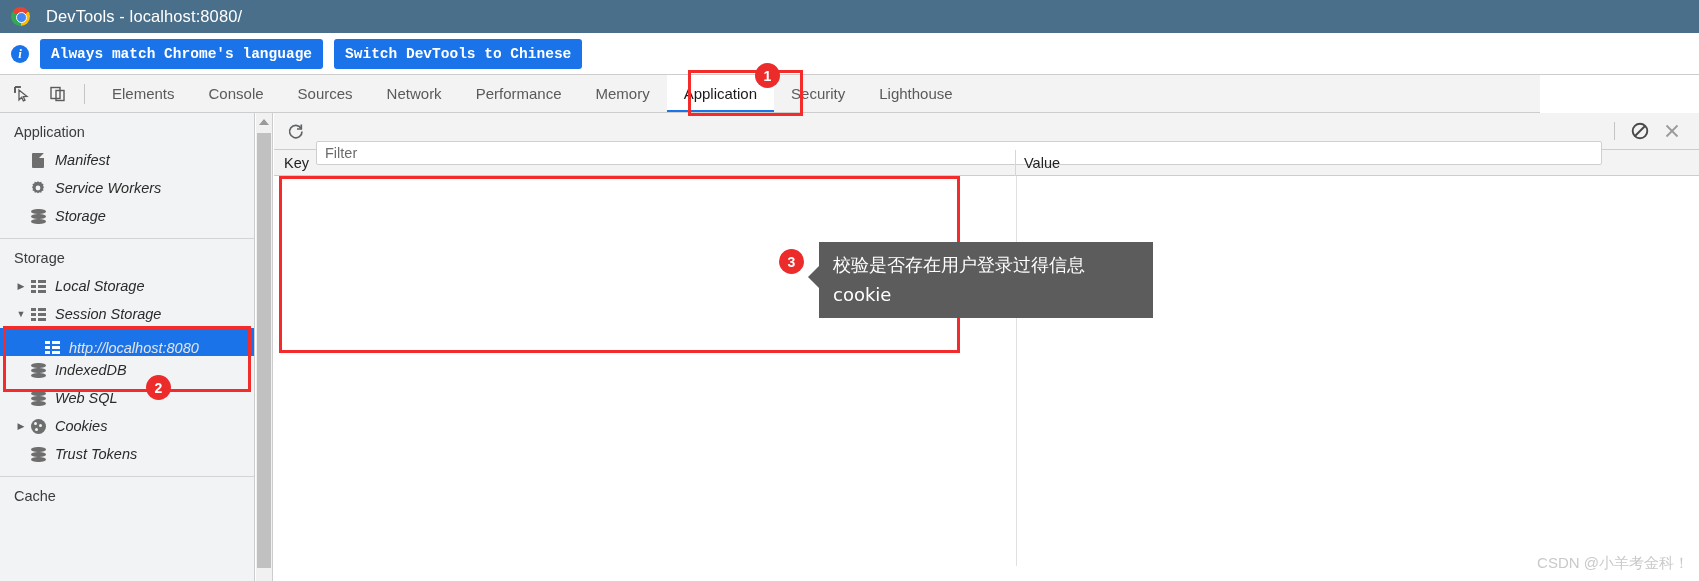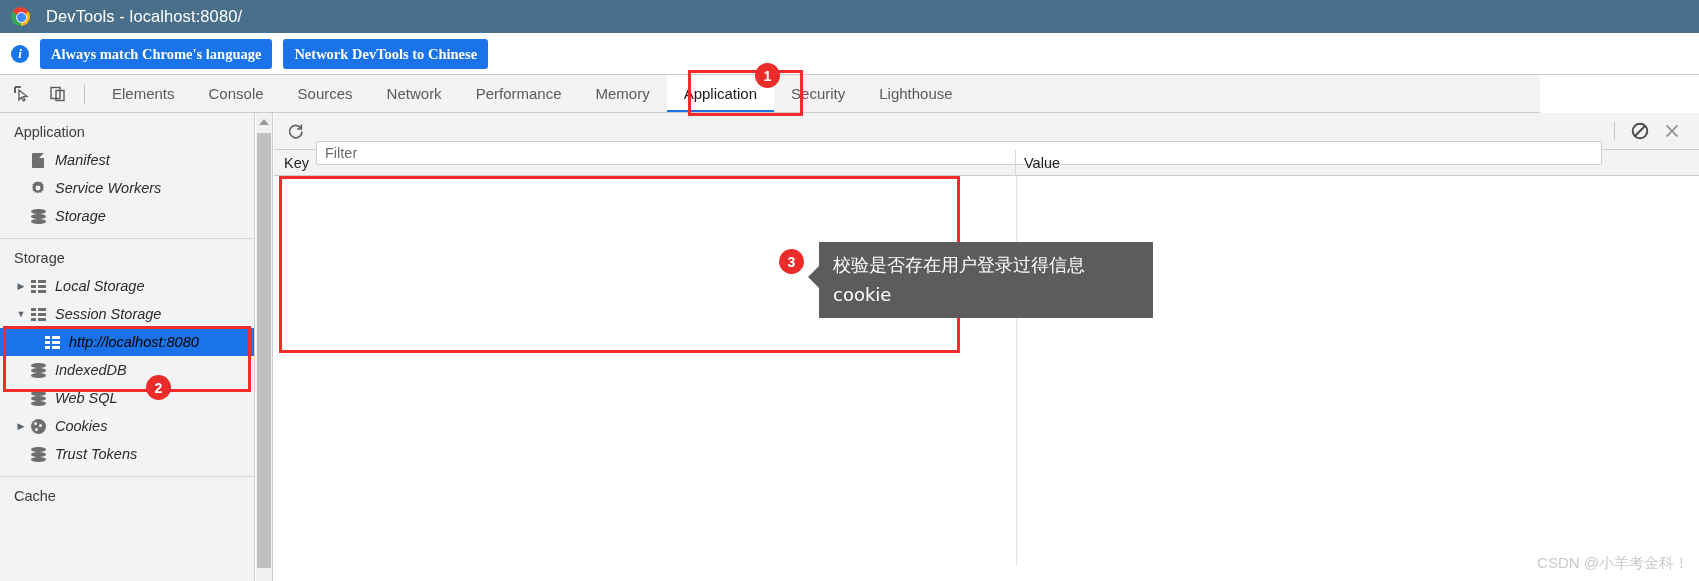--- a/index.html
+++ b/index.html
@@ -54,21 +54,21 @@
   }
   .infobar-msg {
     font-size: 15px; color: #222; margin-left: 10px; white-space: nowrap;
   }
   .btn-blue {
     background: #1a73e8; color: #ffffff;
     border: none; border-radius: 3px;
     font-size: 14.5px; font-weight: bold;
     padding: 5px 11px; margin-left: 11px;
     height: 30px; line-height: 20px; white-space: nowrap;
-    font-family: Liberation Serif, serif; cursor: pointer;
+    font-family: Liberation Mono, monospace; cursor: pointer;
   }
   .btn-white {
     background: #ffffff; color: #222;
     border: 1px solid #c9c9c9; border-radius: 3px;
     font-size: 14.5px; padding: 5px 11px; margin-left: 11px;
     height: 30px; line-height: 18px; white-space: nowrap;
     font-family: "Liberation Sans", sans-serif; cursor: pointer;
   }
 
   
@@ -114,21 +114,21 @@
   .side-row .arrow {
     width: 14px; flex: none; font-size: 9px; color: #5f6368;
     display: flex; align-items: center; justify-content: center;
   }
   .side-row .arrow.none { visibility: hidden; }
   .side-row .sicon {
     width: 20px; height: 18px; flex: none; margin-right: 7px;
     display: flex; align-items: center; justify-content: center;
   }
   .side-row.selected {
-    background: #1a73e8; color: #000000;
+    background: #1a73e8; color: #e5e5e5; align-items: flex-end;
   }
   .side-row.child { padding-left: 42px; }
 
   
   .ic-doc {
     width: 12px; height: 15px; background: #6e6e6e; position: relative;
     border-radius: 1px;
   }
   .ic-doc::after {
     content: ""; position: absolute; right: 0; top: 0;
@@ -261,21 +261,21 @@
 <div id="root">
 
   <div class="titlebar">
     <div class="chrome-logo"></div>
     <div class="titlebar-text">DevTools - localhost:8080/</div>
   </div>
 
   <div class="infobar">
     <div class="info-icon">i</div>
     <button class="btn-blue">Always match Chrome's language</button>
-    <button class="btn-blue">Network DevTools to Chinese</button>
+    <button class="btn-blue">Switch DevTools to Chinese</button>
   </div>
 
   <div class="tabstrip">
     <div class="tool-icon-btn">
       <svg width="18" height="18" viewBox="0 0 18 18">
         <path d="M2 2 h6 M2 2 v6" stroke="#5a5a5a" stroke-width="1.6" fill="none"></path>
         <path d="M2 2 L2 2" stroke="#5a5a5a"></path>
         <path d="M6 5 L6 15 L8.6 12.4 L10.4 16 L12 15.2 L10.3 11.7 L14 11.5 Z" fill="none" stroke="#5a5a5a" stroke-width="1.3"></path>
         <path d="M2 2 h5.5 M2 2 v5.5" stroke="#5a5a5a" stroke-width="1.6" fill="none"></path>
         <rect x="1.5" y="1.5" width="14" height="14" fill="none" stroke="none"></rect>

